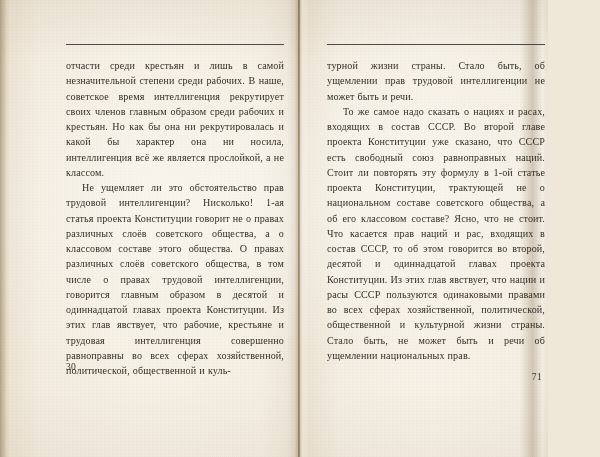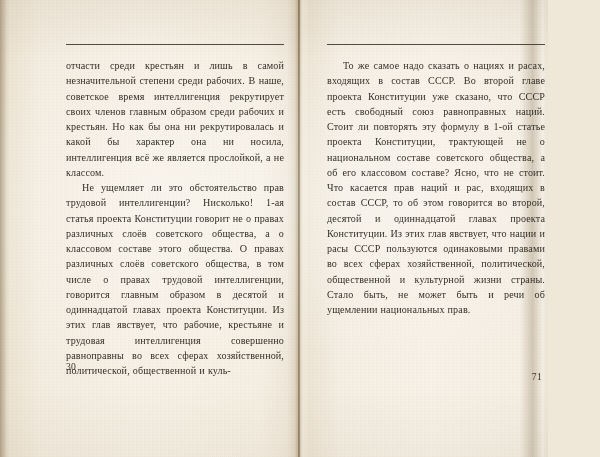--- a/index.html
+++ b/index.html
@@ -169,20 +169,21 @@
       <div class="rule"></div>
       <p class="para first">отчасти среди крестьян и лишь в самой незначительной степени среди рабочих. В наше, советское время интеллигенция рекрутирует своих членов главным образом среди рабочих и крестьян. Но как бы она ни рекрутировалась и какой бы характер она ни носила, интеллигенция всё же является прослойкой, а не классом.</p>
       <p class="para">Не ущемляет ли это обстоятельство прав трудовой интеллигенции? Нисколько! 1-ая статья проекта Конституции говорит не о правах различных слоёв советского общества, а о классовом составе этого общества. О правах различных слоёв советского общества, в том числе о правах трудовой интеллигенции, говорится главным образом в десятой и одиннадцатой главах проекта Конституции. Из этих глав явствует, что рабочие, крестьяне и трудовая интеллигенция совершенно равноправны во всех сферах хозяйственной, политической, общественной и куль-</p>
     </div>
     <div class="folio folio-left">30</div>
   </div>
 
   <div class="page page-right">
     <div class="textblock">
       <div class="rule"></div>
+      <p class="para first">турной жизни страны. Стало быть, об ущемлении прав трудовой интеллигенции не может быть и речи.</p>
       <p class="para">То же самое надо сказать о нациях и расах, входящих в состав СССР. Во второй главе проекта Конституции уже сказано, что СССР есть свободный союз равноправных наций. Стоит ли повторять эту формулу в 1-ой статье проекта Конституции, трактующей не о национальном составе советского общества, а об его классовом составе? Ясно, что не стоит. Что касается прав наций и рас, входящих в состав СССР, то об этом говорится во второй, десятой и одиннадцатой главах проекта Конституции. Из этих глав явствует, что нации и расы СССР пользуются одинаковыми правами во всех сферах хозяйственной, политической, общественной и культурной жизни страны. Стало быть, не может быть и речи об ущемлении национальных прав.</p>
     </div>
     <div class="folio folio-right">71</div>
   </div>
 
   <div class="gutter"></div>
   <div class="gutter-line"></div>
 
 </div>
 

